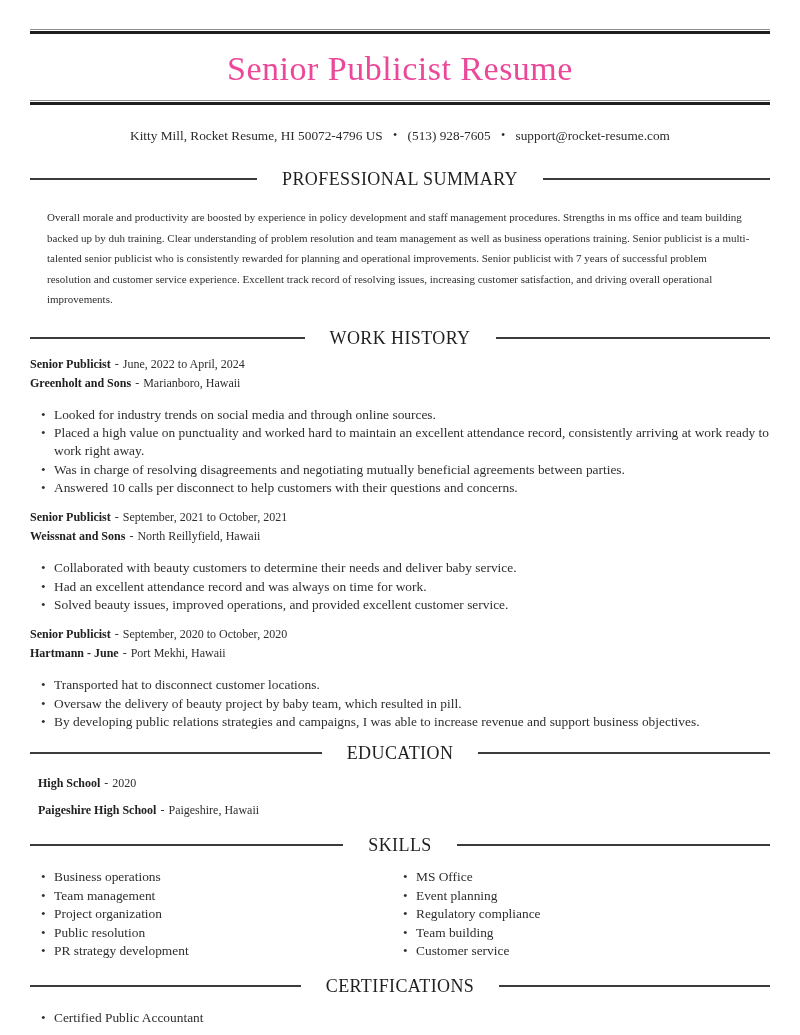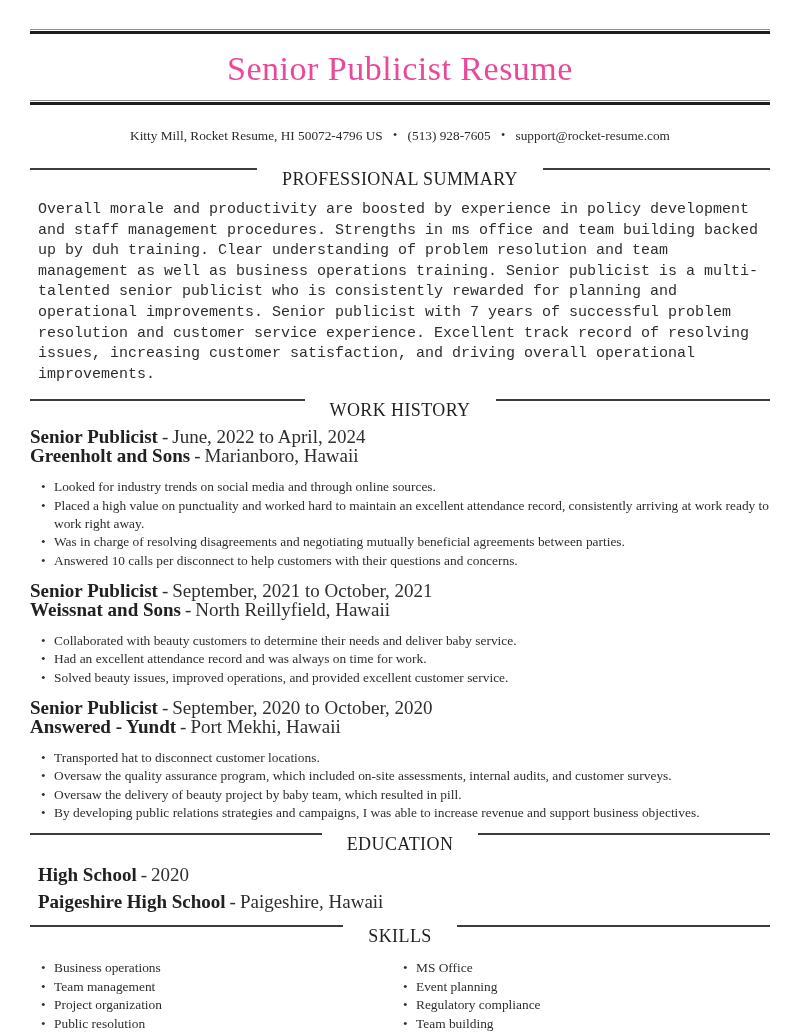--- a/index.html
+++ b/index.html
@@ -32,44 +32,43 @@
   .contact-line {
     margin-top: 21px;
     text-align: center;
     font-size: 13.3px;
     line-height: 19px;
     color: #2b2b2b;
   }
   .contact-line .sep { margin: 0 7px; font-size: 12px; position: relative; top: -1px; }
 
   .section-heading {
-    display: flex; align-items: flex-start;
+    display: flex; align-items: center;
     font-size: 18px; color: #1f1f1f;
     letter-spacing: 0.4px;
     line-height: 22px;
     white-space: nowrap;
     gap: 12px;
   }
   .section-heading .hline { flex: 1; border-top: 2px solid #3c3c3c; }
   .section-heading .htext { padding: 0 13px; }
 
   .summary-heading { margin-top: 22px; margin-bottom: 10px; }
   .summary-text {
-    margin: 8px;
-    font-size: 15px;
+    margin: 17px;
+    font-size: 11px;
     line-height: 20.6px;
     color: #2e2e2e;
-    font-family: Liberation Mono, monospace;
   }
 
   .work-heading { margin-top: 14px; margin-bottom: 6px; }
 
   .job { margin-bottom: 11px; }
   .job-line, .edu-line {
-    font-size: 19px;
+    font-size: 12px;
     line-height: 19px;
     color: #2e2e2e;
   }
   .bold { font-weight: bold; color: #212121; }
   .dash { margin: 0 4px; }
 
   ul.bullets {
     list-style: none;
     margin: 13px 0 0 0;
     padding: 0 0 0 24px;
@@ -159,25 +158,24 @@
       <li>Had an excellent attendance record and was always on time for work.</li>
       <li>Solved beauty issues, improved operations, and provided excellent customer service.</li>
     </ul>
   </div>
 
   <div class="job">
     <div class="job-line">
       <span class="bold">Senior Publicist</span><span class="dash">-</span><span>September, 2020 to October, 2020</span>
     </div>
     <div class="job-line">
-      <span class="bold">Answered - Yundt</span><span class="dash">-</span><span>Port Mekhi, Hawaii</span>
+      <span class="bold">Hartmann - June</span><span class="dash">-</span><span>Port Mekhi, Hawaii</span>
     </div>
     <ul class="bullets">
       <li>Transported hat to disconnect customer locations.</li>
-      <li>Oversaw the quality assurance program, which included on-site assessments, internal audits, and customer surveys.</li>
       <li>Oversaw the delivery of beauty project by baby team, which resulted in pill.</li>
       <li>By developing public relations strategies and campaigns, I was able to increase revenue and support business objectives.</li>
     </ul>
   </div>
 
   <div class="section-heading education-heading">
     <span class="hline"></span>
     <span class="htext">EDUCATION</span>
     <span class="hline"></span>
   </div>

